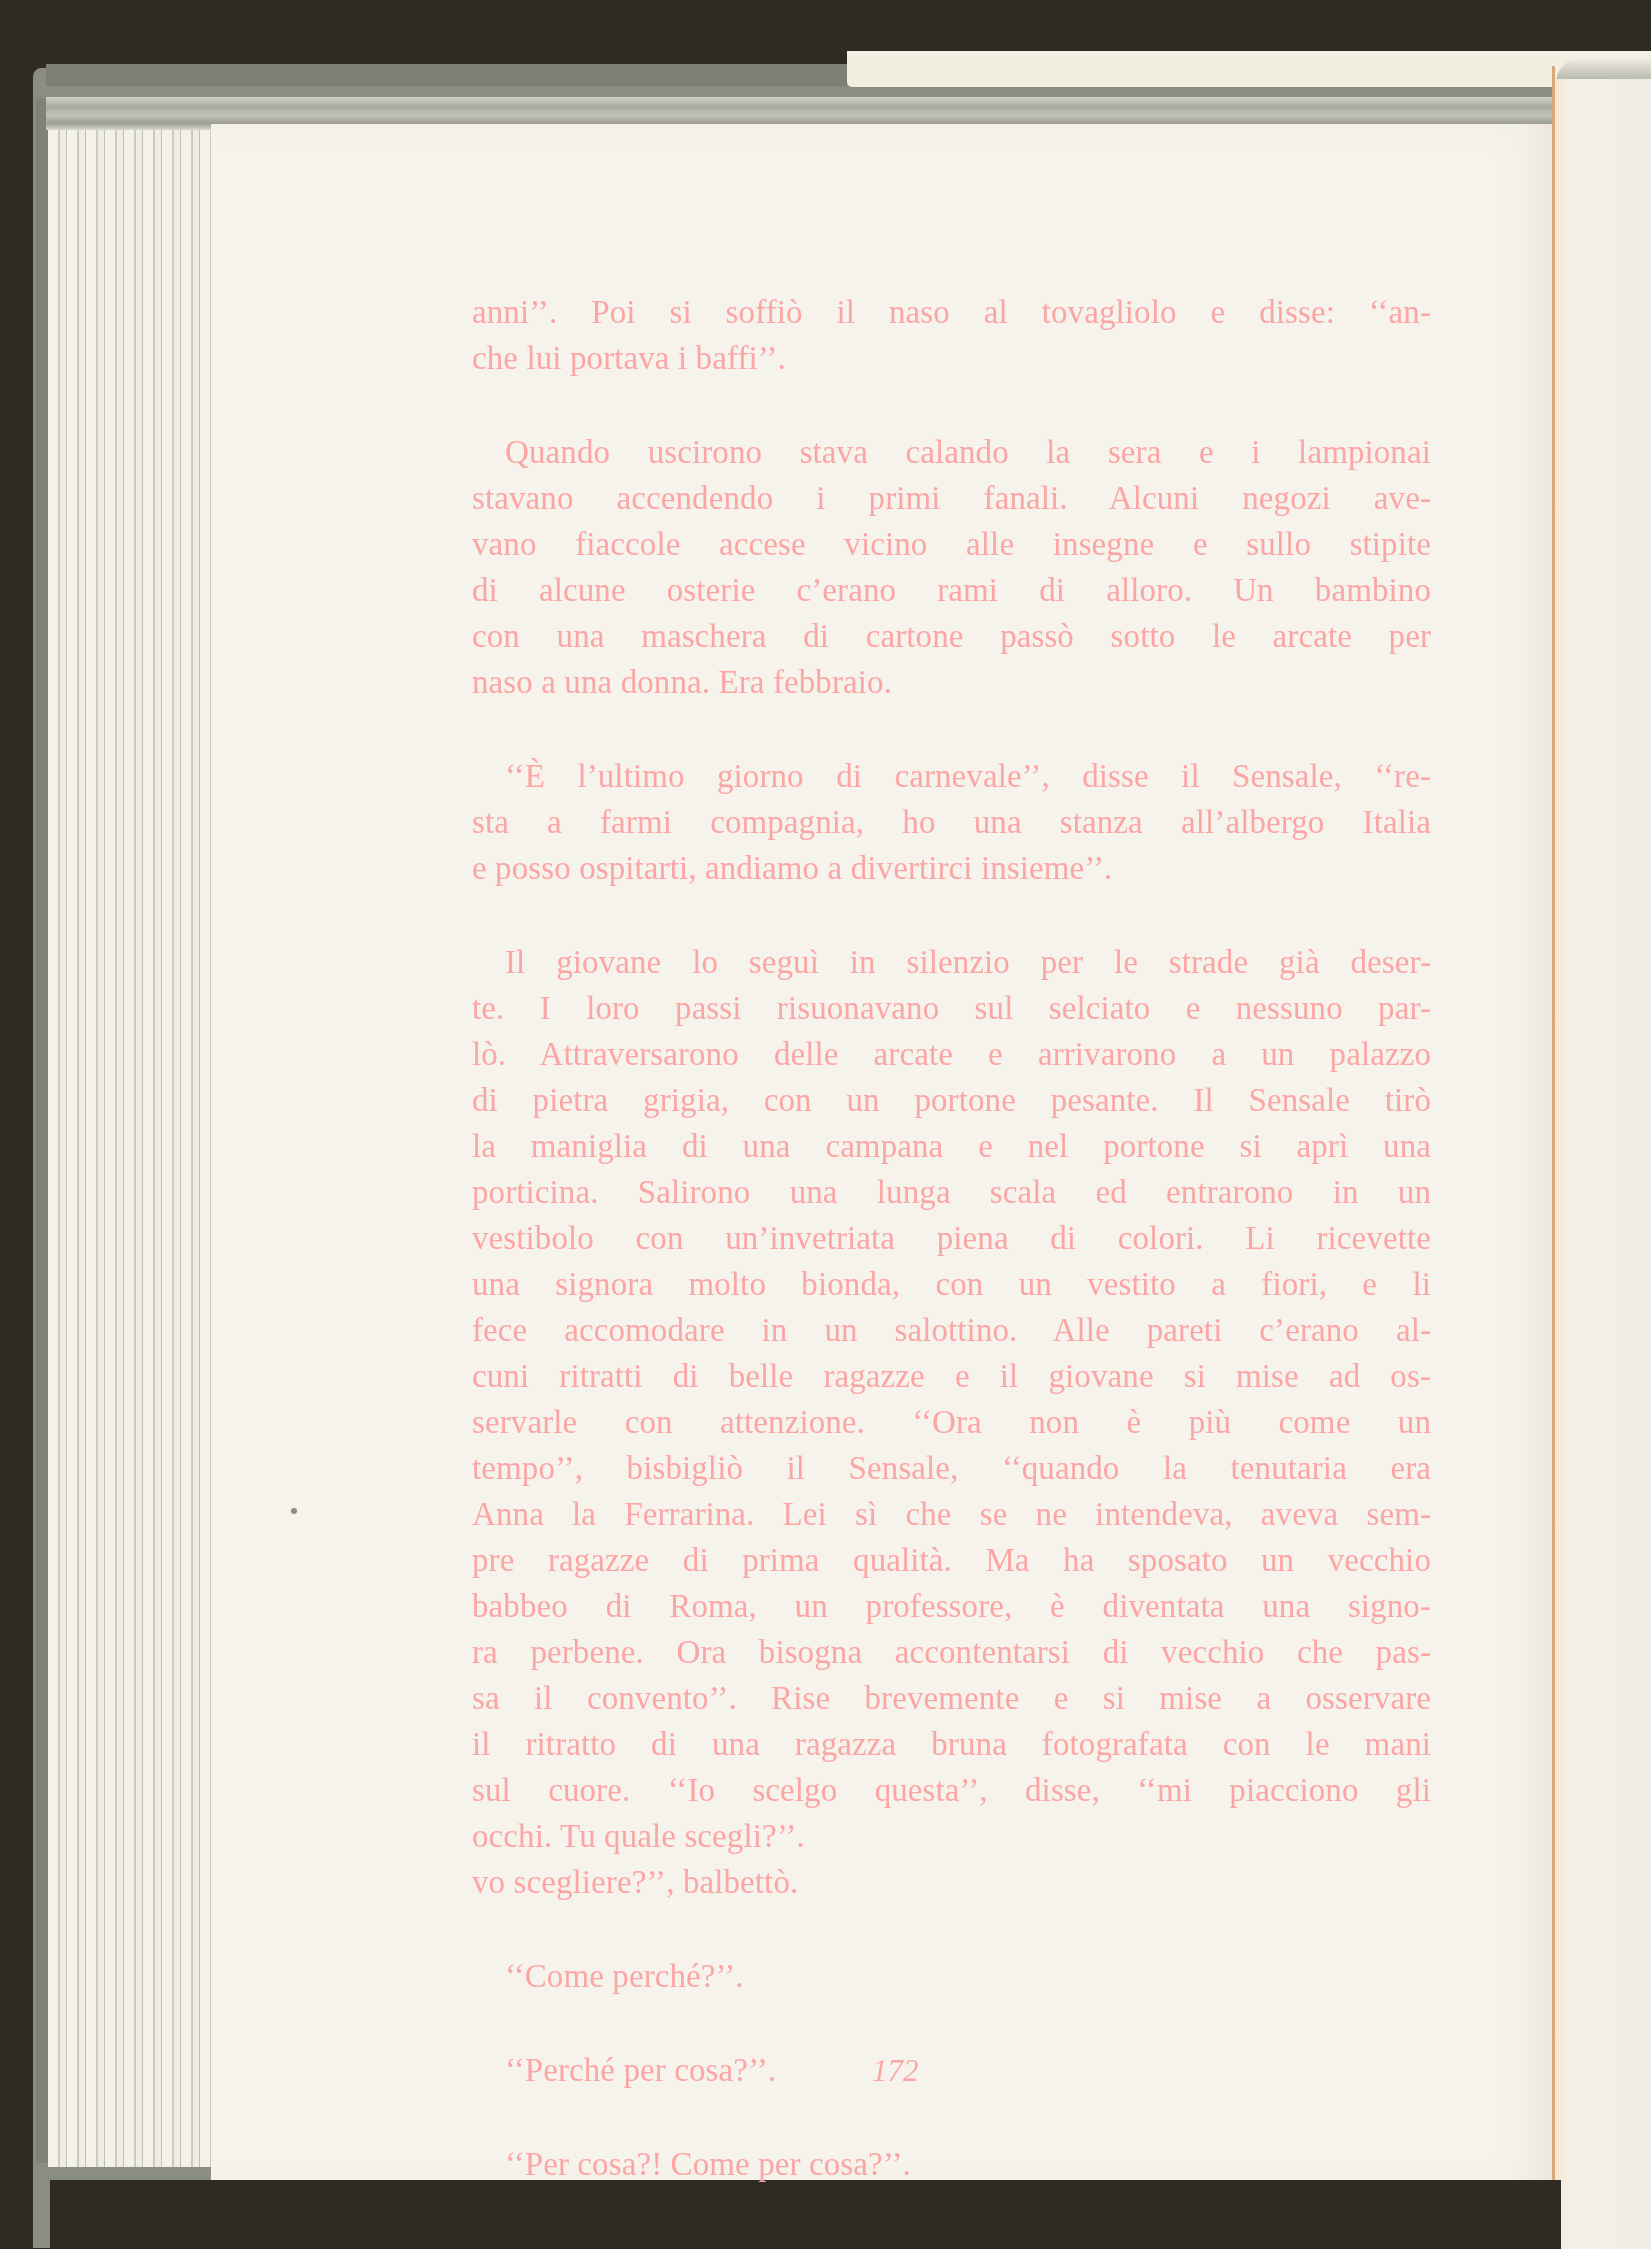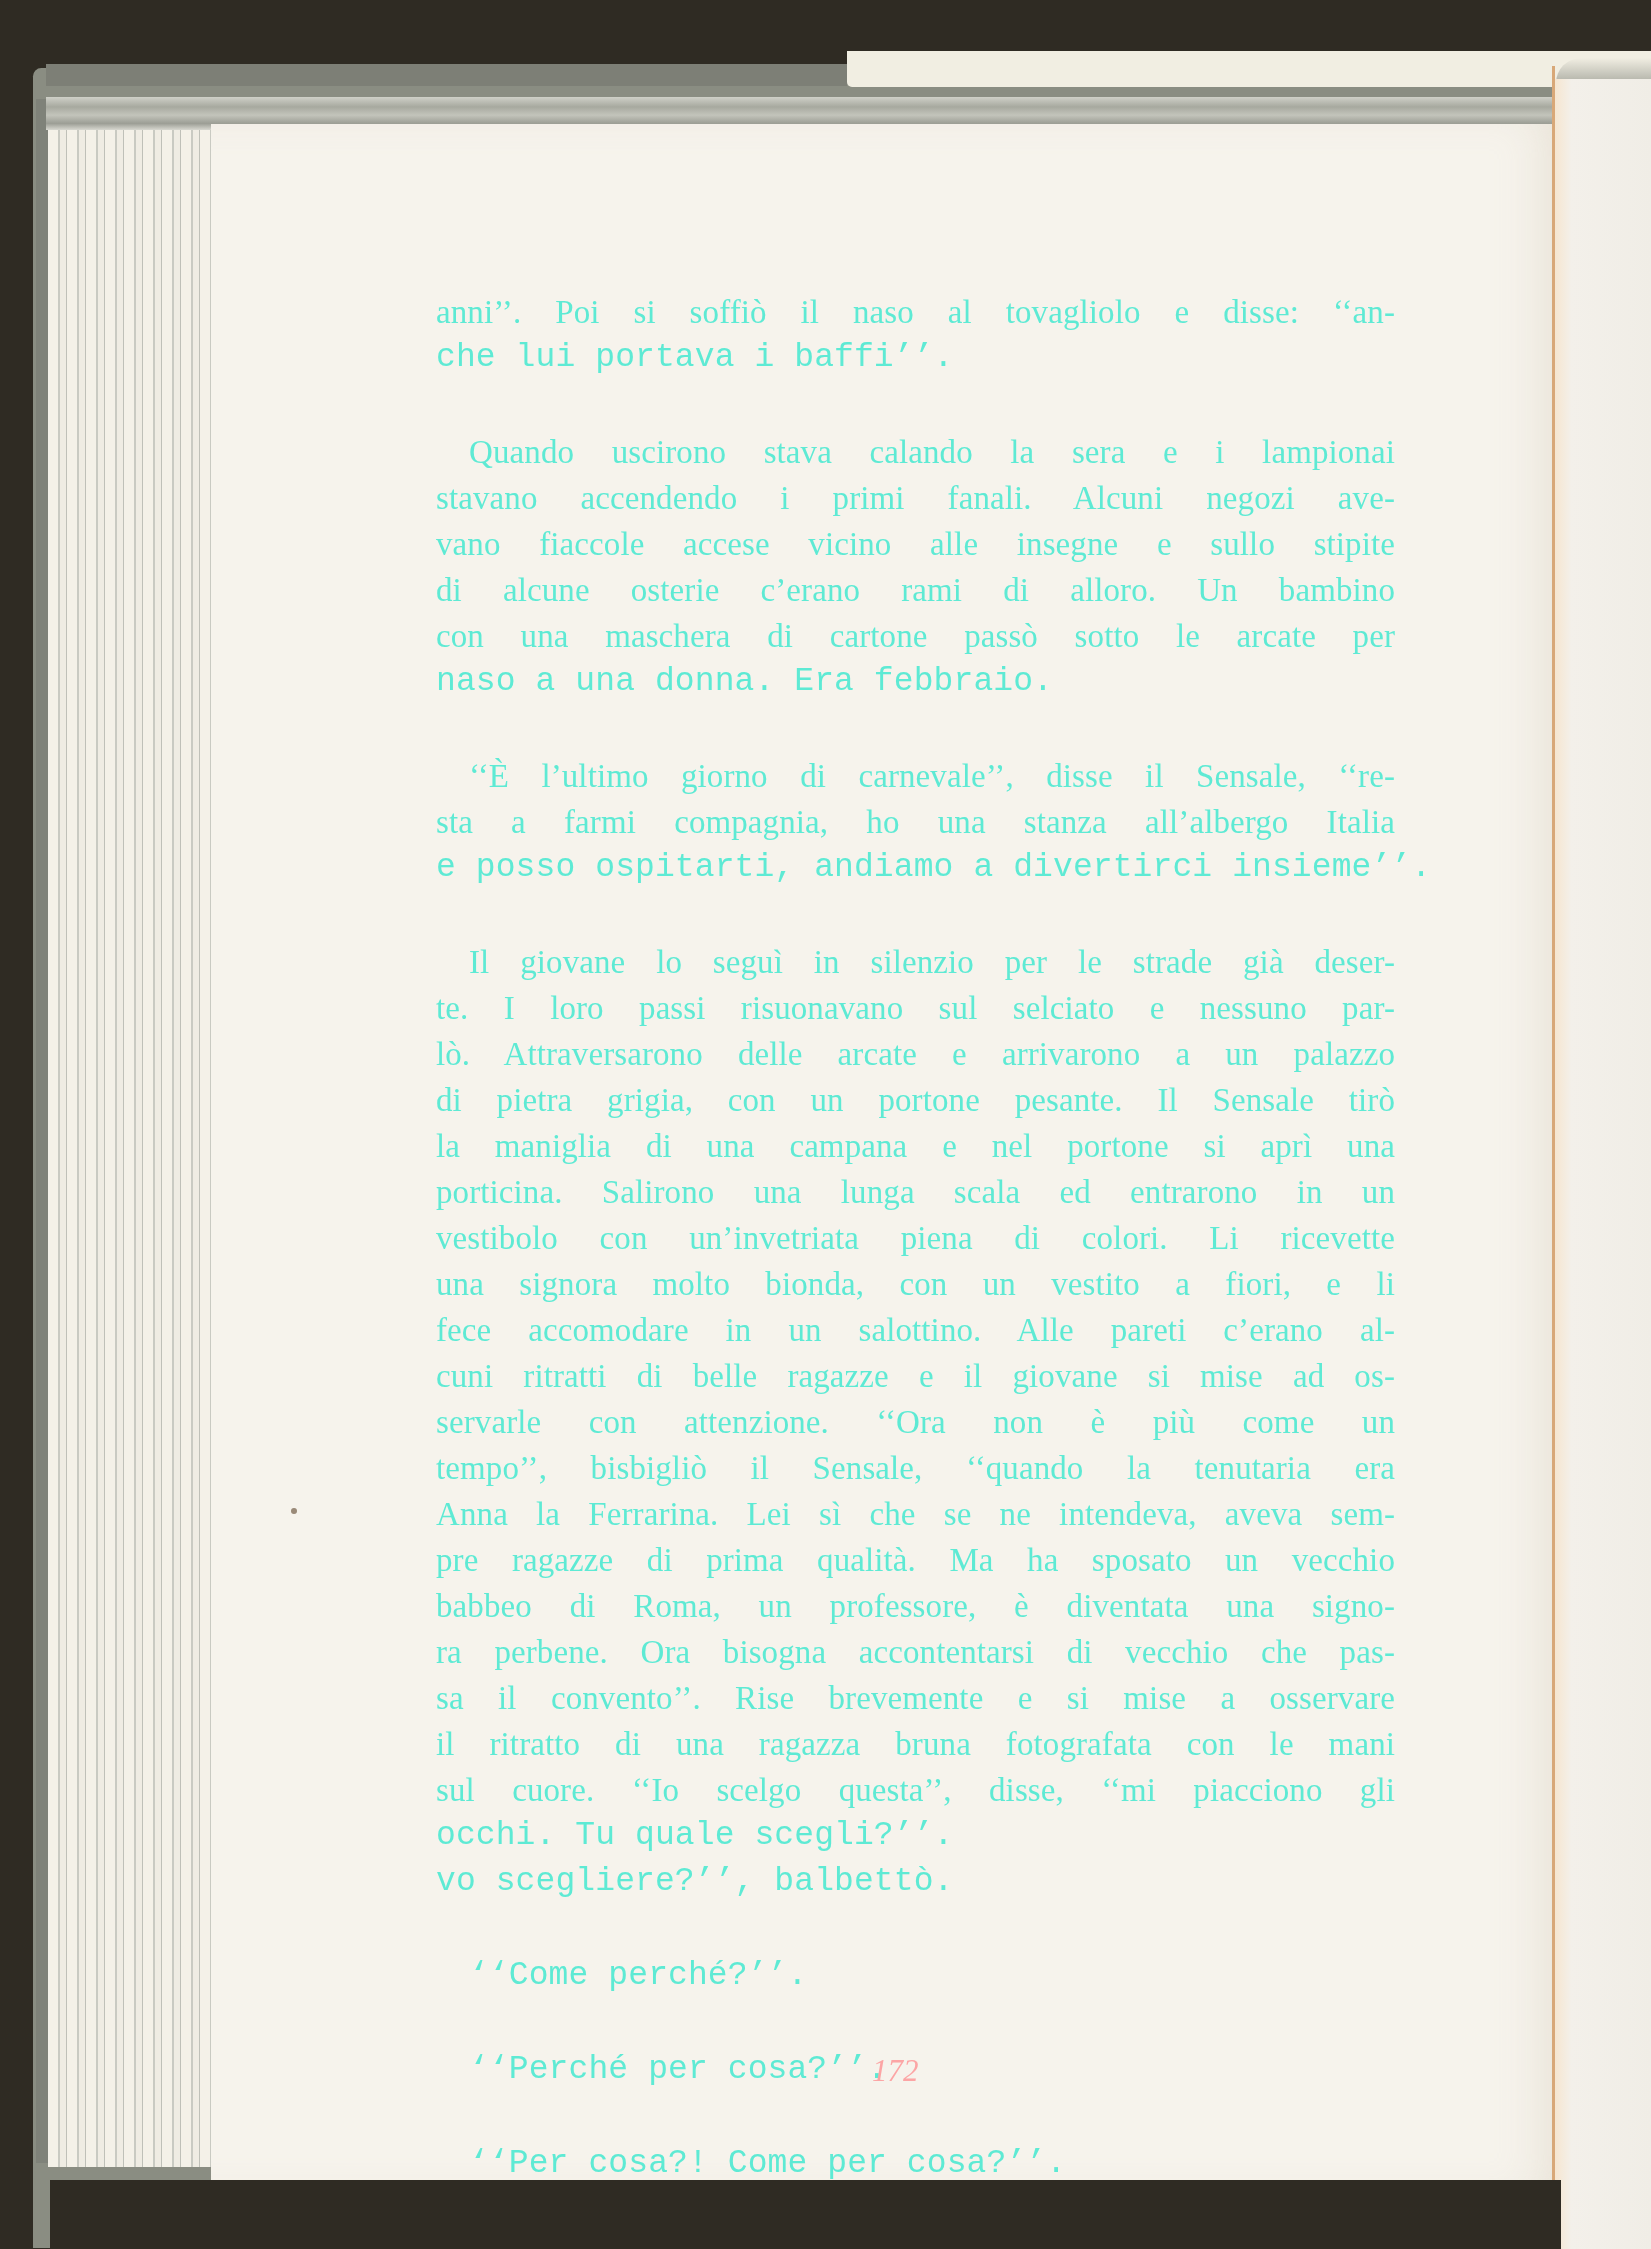--- a/index.html
+++ b/index.html
@@ -110,42 +110,41 @@
     position: absolute;
     left: 50px;
     top: 2180px;
     width: 1511px;
     height: 70px;
     background: #2f2b23;
   }
   
   .text-block {
     position: absolute;
-    left: 436px;
+    left: 472px;
     top: 289px;
     width: 959px;
-    color: #5eead4;
+    color: #fca5a5;
     font-size: 33px;
     line-height: 46px;
     letter-spacing: 0.1px;
   }
   .line {
     display: block;
     white-space: nowrap;
     text-align: justify;
     text-align-last: justify;
     height: 46px;
   }
   .line.indent {
     padding-left: 33px;
     margin-top: 48px;
   }
   .line.last {
     text-align-last: left;
-    font-family: Liberation Mono, monospace;
   }
   .page-number {
     position: absolute;
     left: 872px;
     top: 2053px;
     font-style: italic;
     font-size: 31px;
     color: #fca5a5;
   }
   .speck {

